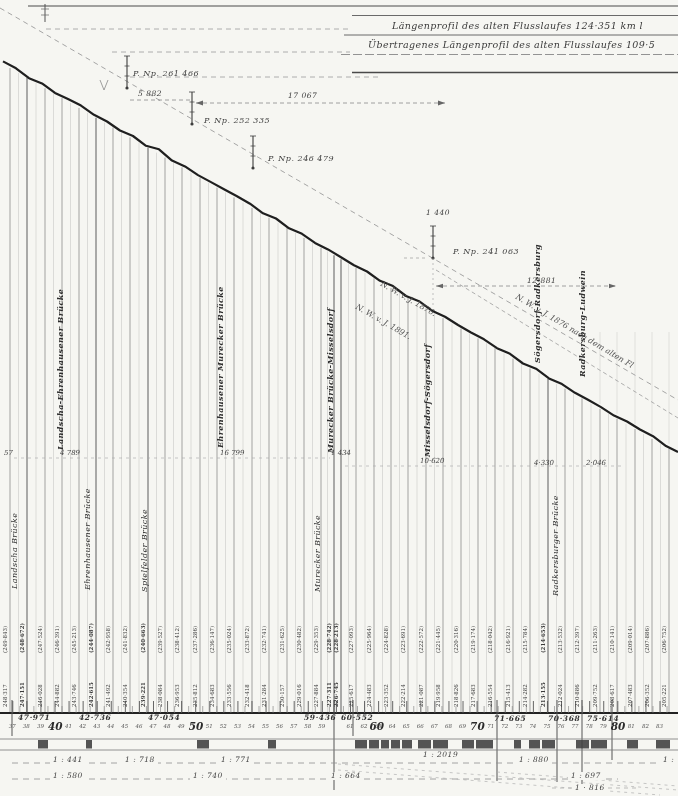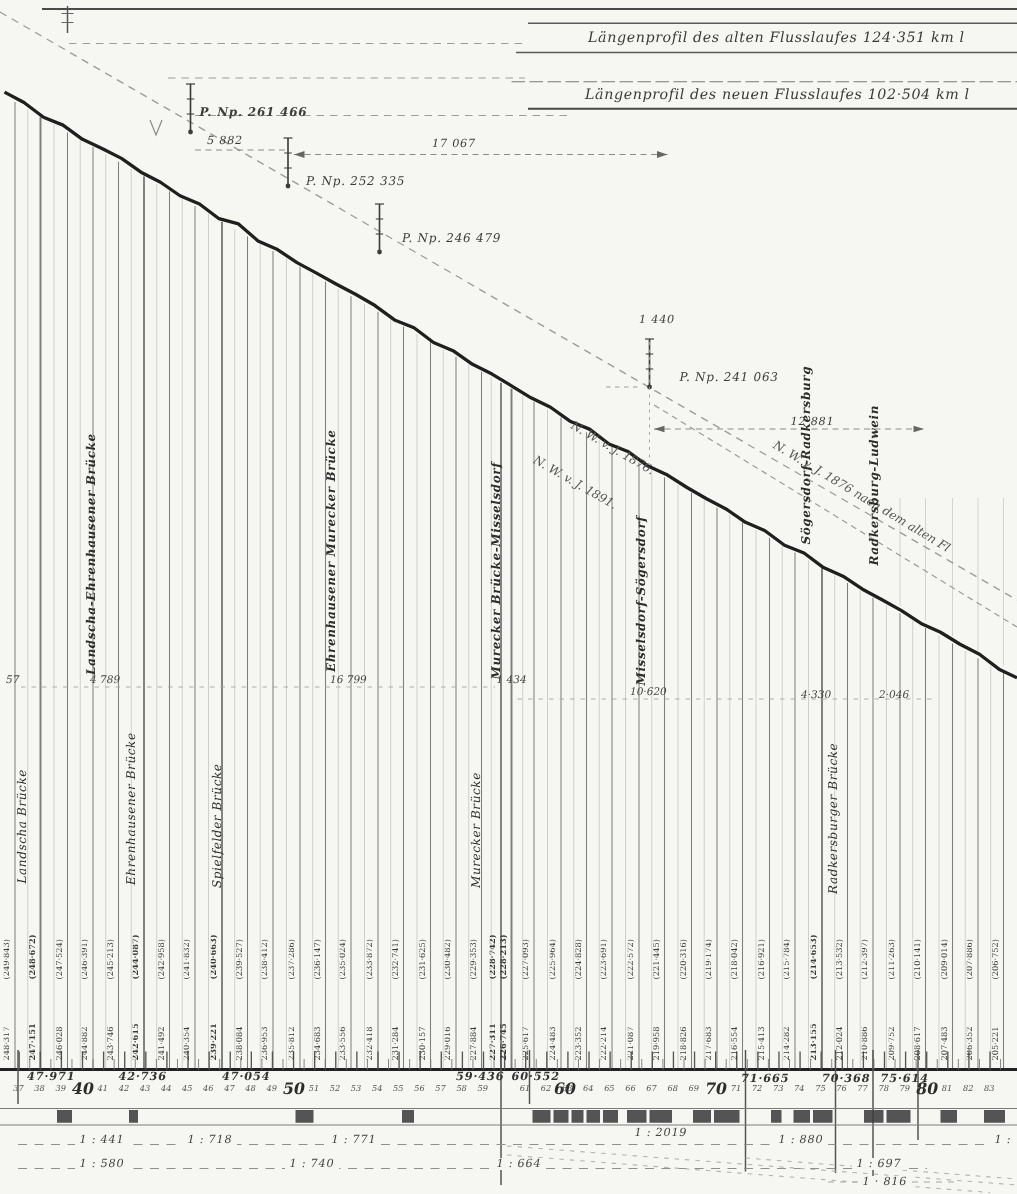--- a/index.html
+++ b/index.html
@@ -301,22 +301,22 @@
         <line x1="12" y1="763" x2="670" y2="763" stroke="#8f8f8f" stroke-width="0.8" stroke-dasharray="6 5"></line>
         <line x1="12" y1="779" x2="618" y2="779" stroke="#8f8f8f" stroke-width="0.8" stroke-dasharray="6 5"></line>
         <line x1="552" y1="788" x2="640" y2="788" stroke="#a5a5a5" stroke-width="0.7" stroke-dasharray="4 4"></line>
         <line x1="338" y1="764" x2="678" y2="790" stroke="#b0b0b0" stroke-width="0.7" stroke-dasharray="3 4"></line>
         <line x1="338" y1="770" x2="660" y2="795" stroke="#b0b0b0" stroke-width="0.7" stroke-dasharray="3 4"></line>
         <line x1="497" y1="772" x2="678" y2="786" stroke="#b0b0b0" stroke-width="0.7" stroke-dasharray="3 4"></line>
       </g>
     </svg>
   <div id="labels">
     <div class="lbl title" style="left:392px;top:21px;">Längenprofil des alten Flusslaufes 124·351 km l</div>
-    <div class="lbl title" style="left:390px;top:59px;">Längenprofil des neuen Flusslaufes 102·504 km l</div>
-  <div class="lbl fix" style="left: 133px; top: 70px; font-weight: bold;">P. Np. 261 466</div>
+    <div class="lbl title" style="left:368px;top:40px;">Übertragenes Längenprofil des alten Flusslaufes 109·5</div>
+  <div class="lbl fix" style="left: 133px; top: 70px;">P. Np. 261 466</div>
       <div class="lbl fix" style="left: 204px; top: 117px;">P. Np. 252 335</div>
       <div class="lbl fix" style="left: 268px; top: 155px;">P. Np. 246 479</div>
       <div class="lbl fix" style="left: 453px; top: 248px;">P. Np. 241 063</div>
       <div class="lbl dim" style="left: 138px; top: 90px;">5 882</div>
       <div class="lbl dim" style="left: 288px; top: 92px;">17 067</div>
       <div class="lbl dim" style="left: 426px; top: 209px;">1 440</div>
       <div class="lbl dim" style="left: 527px; top: 277px;">12 881</div>
       <div class="lbl wl" style="left: 383px; top: 280px; transform: rotate(30deg);">N. W. v. J. 1876.</div>
       <div class="lbl wl" style="left: 358px; top: 303px; transform: rotate(30deg);">N. W. v. J. 1891.</div>
       <div class="lbl wl" style="left: 518px; top: 293px; transform: rotate(31deg);">N. W. v. J. 1876 nach dem alten Fl</div>

